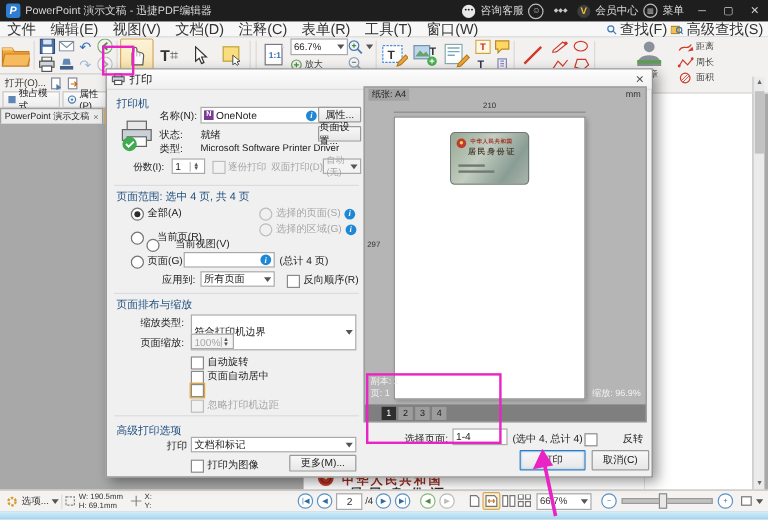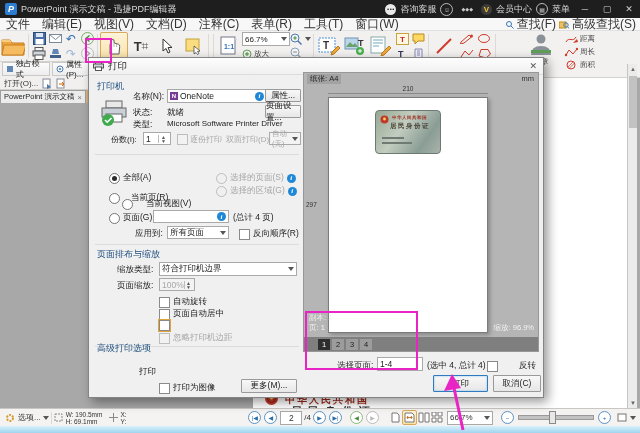--- a/index.html
+++ b/index.html
@@ -378,48 +378,48 @@
               <circle cx="7" cy="5" r="4" fill="none" stroke="#d03a2b"></circle>
               <path d="M4 7l5-5M5 8.5L10.5 3" stroke="#d03a2b" stroke-width=".7"></path>
             </svg>
           </span>
           <span class="tlbl">面积</span>
         </span>
     </span>
   </div>
 
   <div id="leftcol" class="a">
-    <div class="fx" style="height:14px;padding-left:2px;gap:2px">
-      <span class="mini-btn">
-          <svg width="8" height="8">
-            <rect x="1" y="1" width="6" height="6" fill="#5f86b5"></rect>
-          </svg>
-          <span>独占模式</span>
-        </span>
-      <span class="mini-btn">
-          <svg width="8" height="8">
-            <circle cx="4" cy="4" r="3" fill="none" stroke="#4a7ab0"></circle>
-            <circle cx="4" cy="4" r="1" fill="#4a7ab0"></circle>
-          </svg>
-          <span>属性(P)...</span>
-        </span>
-    </div>
     <div class="fx" style="height:14px;padding-left:4px;gap:4px">
       <span style="font-size:8px;color:#333">打开(O)...</span>
       <span class="ic">
           <svg width="10" height="11">
             <rect x="1" y="1" width="7" height="9" fill="#fff" stroke="#889"></rect>
             <path d="M5 6l4 3-4 2z" fill="#4a7ab0"></path>
           </svg>
         </span>
       <span class="ic">
           <svg width="10" height="11">
             <rect x="1" y="1" width="7" height="9" fill="#fff" stroke="#889"></rect>
             <path d="M3 6h5M6 4l2 2-2 2" stroke="#c60" fill="none"></path>
           </svg>
+        </span>
+    </div>
+    <div class="fx" style="height:14px;padding-left:2px;gap:2px">
+      <span class="mini-btn">
+          <svg width="8" height="8">
+            <rect x="1" y="1" width="6" height="6" fill="#5f86b5"></rect>
+          </svg>
+          <span>独占模式</span>
+        </span>
+      <span class="mini-btn">
+          <svg width="8" height="8">
+            <circle cx="4" cy="4" r="3" fill="none" stroke="#4a7ab0"></circle>
+            <circle cx="4" cy="4" r="1" fill="#4a7ab0"></circle>
+          </svg>
+          <span>属性(P)...</span>
         </span>
     </div>
   </div>
   <div id="tabrow" class="a"></div>
   <div id="tab" class="a">
     <span style="overflow:hidden;white-space:nowrap;flex:1">PowerPoint 演示文稿 *</span>
     <span style="color:#777">×</span>
   </div>
   <div id="tabplus" class="a">+</div>
 
@@ -493,20 +493,21 @@
         <span class="cb off"></span>
         <span class="lb dis" style="font-size:8px">逐份打印</span>
       </span>
     <span class="a lb dis" style="left:137px;top:76px;font-size:8px">双面打印(D)</span>
     <span class="a dd off" style="left:180px;top:74px;width:32px;height:13px;font-size:7.5px">
         <span>自动 (无)</span>
         <span class="car"></span>
       </span>
 
     <div class="a rule" style="top:96px"></div>
+    <span class="a gl" style="left:8px;top:100px">页面范围: 选中 4 页, 共 4 页</span>
     <span class="a fx" style="left:20px;top:114px;gap:3px">
         <span class="rb on"></span>
         <span class="lb">全部(A)</span>
       </span>
     <span class="a fx" style="left:20px;top:134px;gap:11px">
         <span class="rb"></span>
         <span class="lb">当前页(R)</span>
       </span>
     <span class="a fx" style="left:33px;top:140px;gap:13px">
         <span class="rb"></span>
@@ -537,21 +538,21 @@
         <span class="car"></span>
       </span>
     <span class="a fx" style="left:150px;top:170px;gap:3px">
         <span class="cb"></span>
         <span class="lb">反向顺序(R)</span>
       </span>
 
     <div class="a rule" style="top:186px"></div>
     <span class="a gl" style="left:8px;top:190px">页面排布与缩放</span>
     <span class="a lb" style="left:28px;top:206px">缩放类型:</span>
-    <span class="a dd" style="left:70px;top:204px;width:138px;height:14px">
+    <span class="a dd" style="left:70px;top:204px;width:138px;height:30px">
         <span>符合打印机边界</span>
         <span class="car"></span>
       </span>
     <span class="a lb" style="left:28px;top:222px">页面缩放:</span>
     <span class="a inp" style="left:70px;top:220px;width:36px;height:13px;background:#f3f3f3;color:#a6a6a6">
         <span style="flex:1">100%</span>
         <span class="spin">
           <i>▲</i>
           <i>▼</i>
         </span>
@@ -566,22 +567,26 @@
       </span>
     <span class="a fx" style="left:70px;top:262px;gap:3px">
         <span class="cb hot"></span>
       </span>
     <span class="a fx" style="left:70px;top:274px;gap:3px">
         <span class="cb off"></span>
         <span class="lb dis">忽略打印机边距</span>
       </span>
 
     <div class="a rule" style="top:288px"></div>
-    <span class="a gl" style="left:8px;top:284px">高级打印选项</span>
+    <span class="a gl" style="left:8px;top:295px">高级打印选项</span>
     <span class="a lb" style="left:50px;top:308px">打印</span>
+    <span class="a dd" style="left:70px;top:306px;width:138px;height:13px">
+        <span>文档和标记</span>
+        <span class="car"></span>
+      </span>
     <span class="a fx" style="left:70px;top:324px;gap:3px">
         <span class="cb"></span>
         <span class="lb">打印为图像</span>
       </span>
     <span class="a btn" style="left:152px;top:321px;width:56px;height:14px">更多(M)...</span>
 
     <div id="pv" class="a">
       <span class="a" style="left:3px;top:1px;background:#a2a2a2;padding:0 3px;font-size:7.5px;color:#222">纸张: A4</span>
       <span class="a" style="right:4px;top:1px;font-size:7.5px;color:#333">mm</span>
       <div class="a ruler-t"><span>210</span></div>

